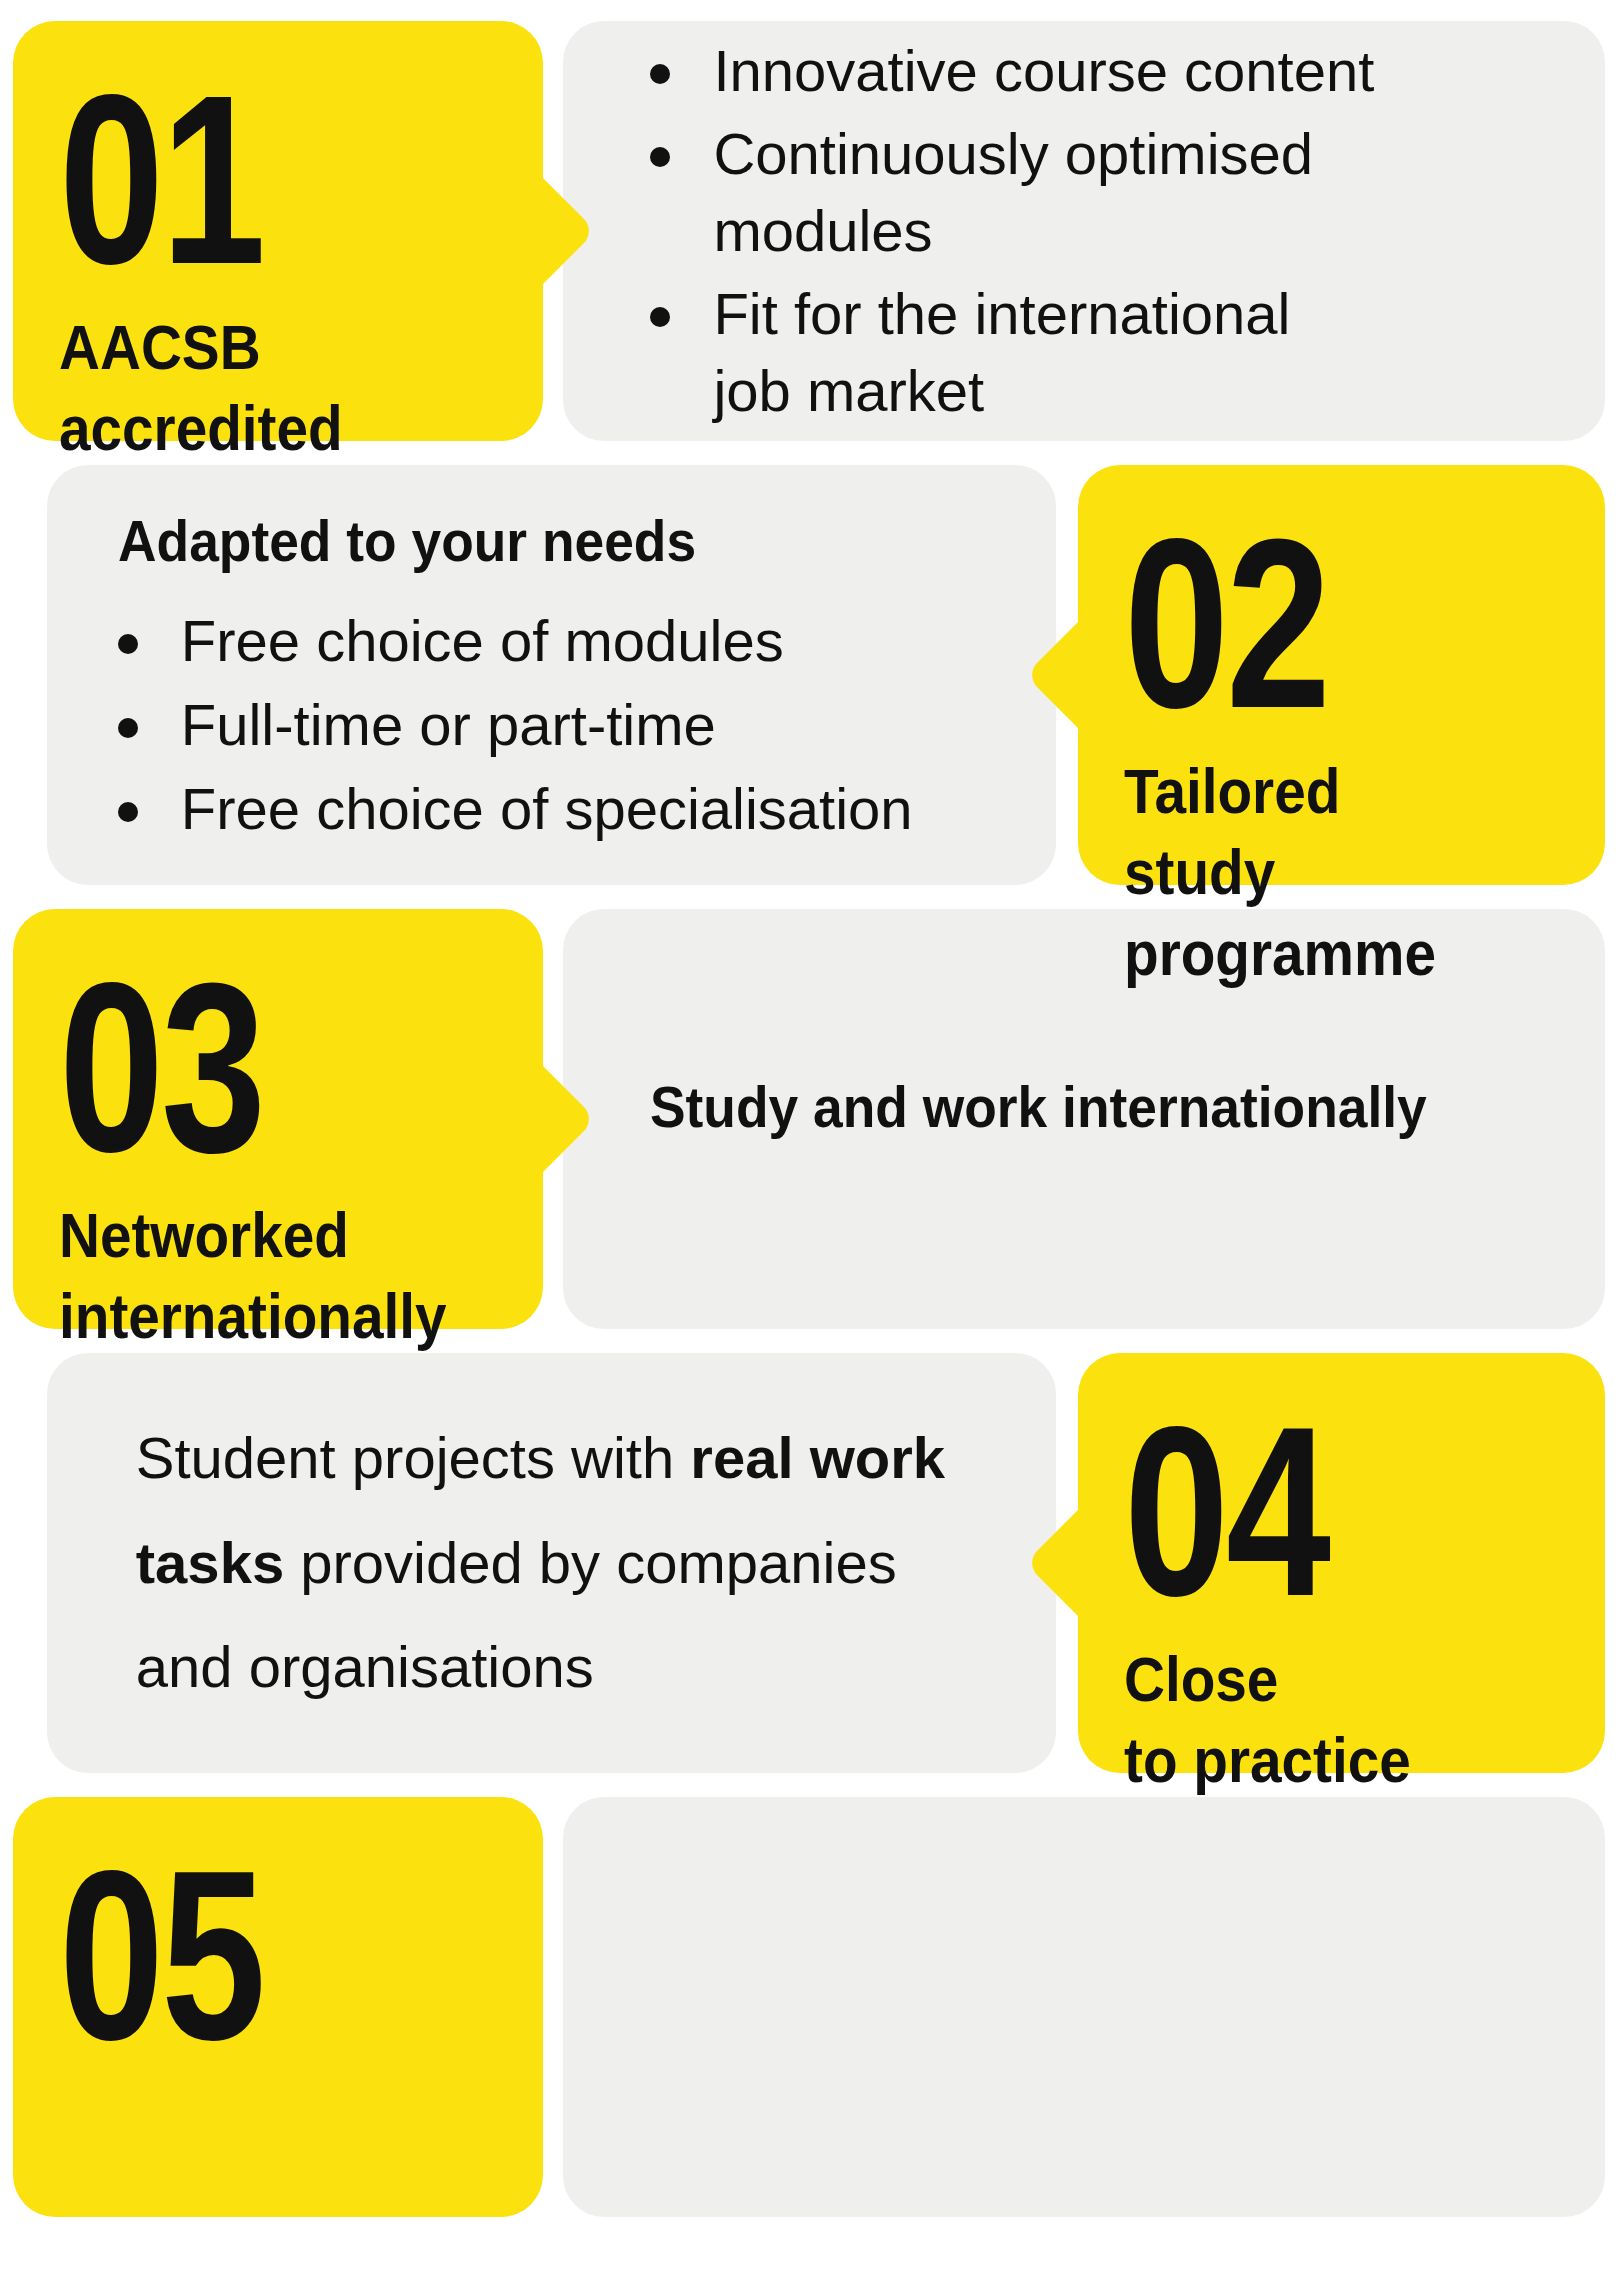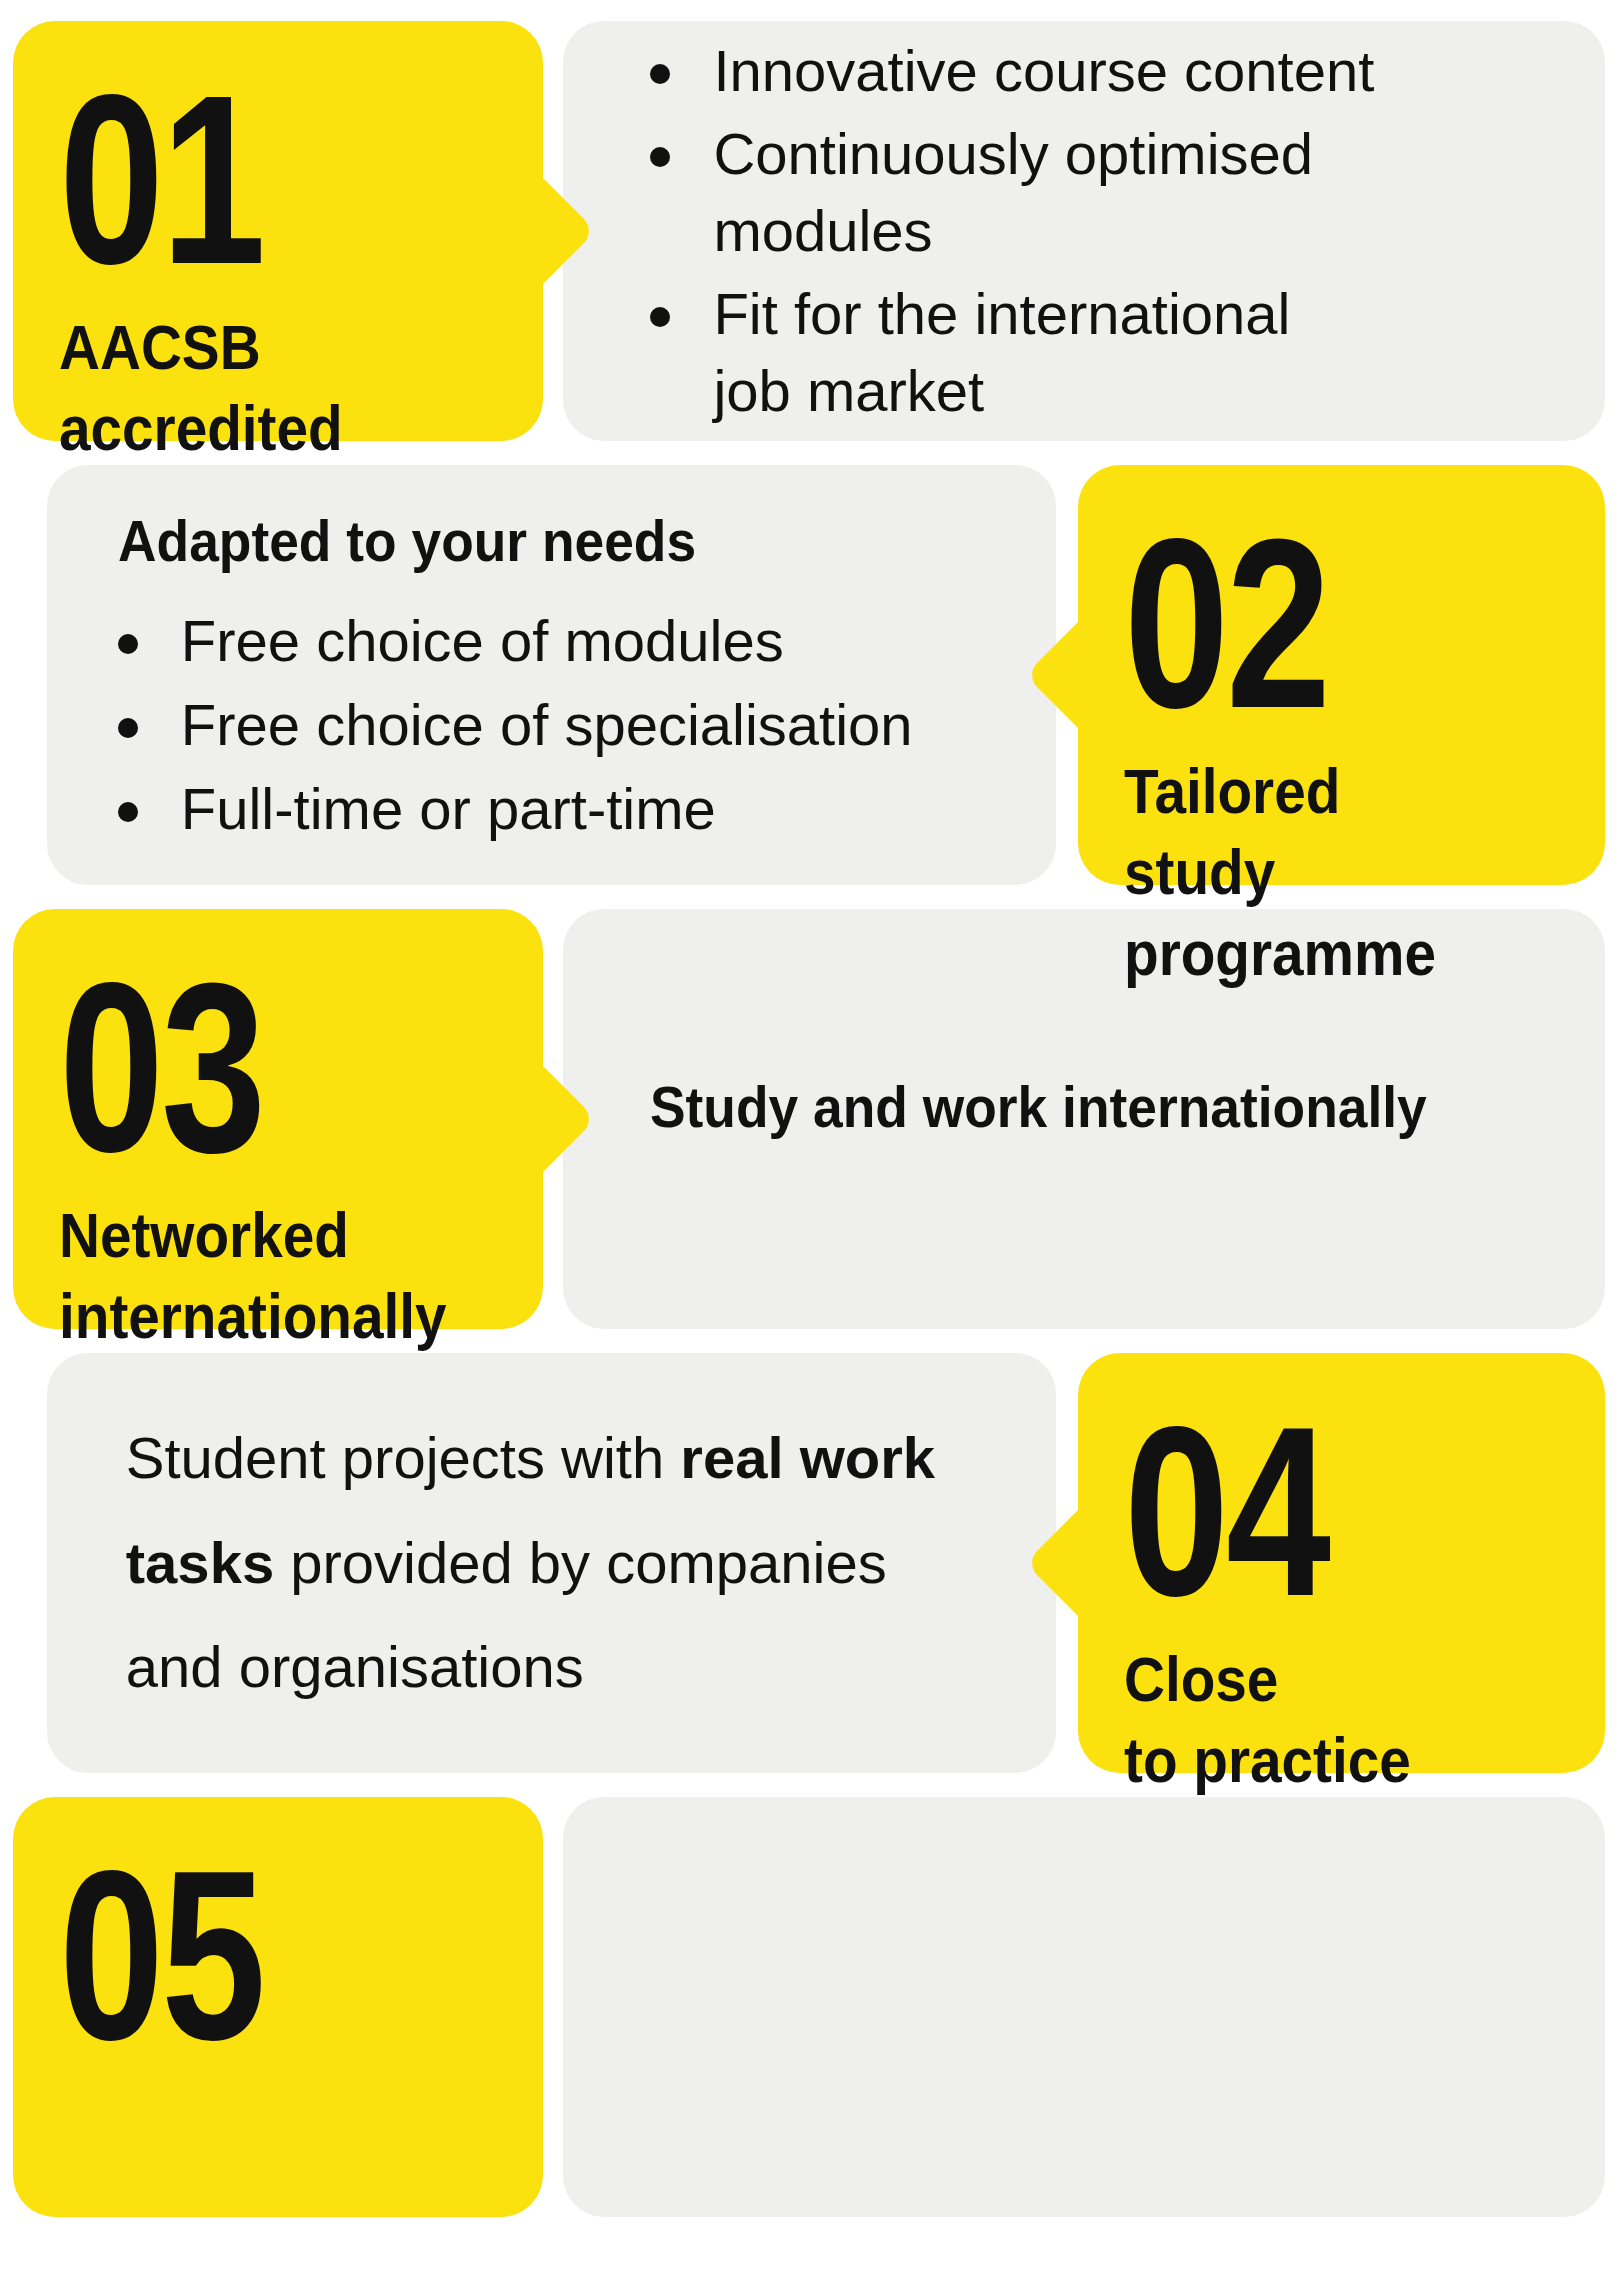--- a/index.html
+++ b/index.html
@@ -69,21 +69,21 @@
   }
   ul.blist{list-style:none;margin:0;padding:0;display:flex;flex-direction:column;gap:7px;}
   ul.blist li{display:flex;gap:43px;}
   .dot{
     flex:0 0 20px;width:20px;height:20px;border-radius:50%;
     background:var(--ink);margin-top:31px;
   }
   .txt{white-space:pre-line;}
   
   .panel.para{padding-right:78px;line-height:1.8;}
-  .para-text{white-space:pre-line;margin:8px;}
+  .para-text{white-space:pre-line;margin:18px;}
   .para-text .b{font-weight:700;}
 </style>
 </head>
 <body style="background: rgb(255, 255, 255);">
 
 <div class="board">
 
   <section class="row">
     <div class="bubble">
       <span class="num">01</span>
@@ -114,25 +114,25 @@
   <section class="row rev">
     <div class="panel">
       <p class="lead">Adapted to your needs</p>
       <ul class="blist">
         <li>
             <span class="dot"></span>
             <span class="txt">Free choice of modules</span>
           </li>
         <li>
             <span class="dot"></span>
-            <span class="txt">Free choice of specialisation</span>
+            <span class="txt">Full-time or part-time</span>
           </li>
         <li>
             <span class="dot"></span>
-            <span class="txt">Full-time or part-time</span>
+            <span class="txt">Free choice of specialisation</span>
           </li>
       </ul>
     </div>
     <div class="bubble">
       <span class="num">02</span>
       <div class="title">Tailored
 study
 programme</div>
       <div class="tail l"></div>
     </div>

